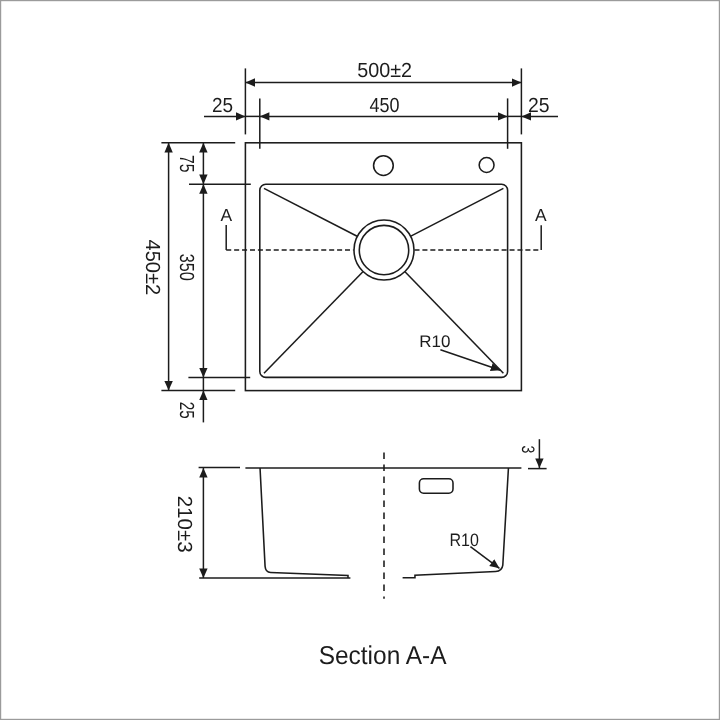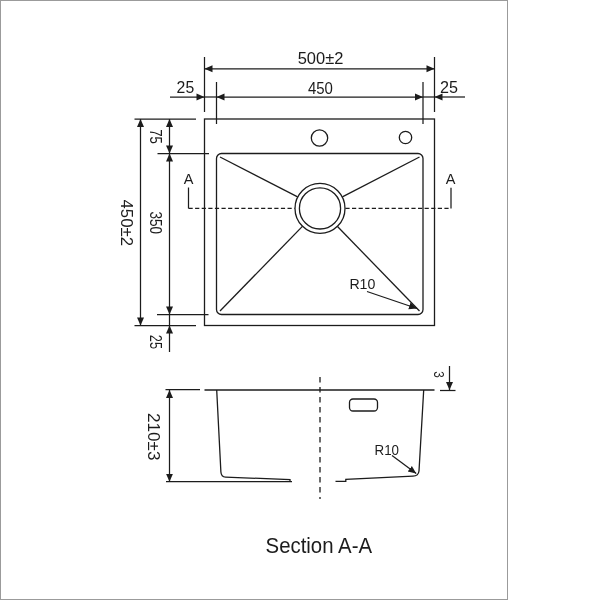--- a/index.html
+++ b/index.html
@@ -1,16 +1,16 @@
 <!DOCTYPE html>
 <html><head>
 <meta charset="utf-8">
 <style>
   html,body{margin:0;padding:0;background:#fff;}
-  #page{width:508px;height:600px;position:relative;box-sizing:border-box;border:1.5px solid #9b9b9b;background:#fff;}
+  #page{width:600px;height:600px;position:relative;box-sizing:border-box;border:1.5px solid #9b9b9b;background:#fff;}
   svg{position:absolute;left:-1.5px;top:-1.5px;}
   text{font-family:"Liberation Sans",sans-serif;fill:#1c1c1c;}
 </style>
 </head>
 <body>
 
 <div id="page">
 <svg width="600" height="600" viewBox="0 0 600 600">
   <defs>
     <marker id="ar" markerUnits="userSpaceOnUse" markerWidth="18" markerHeight="10" refX="8.2" refY="3.7" orient="auto">

